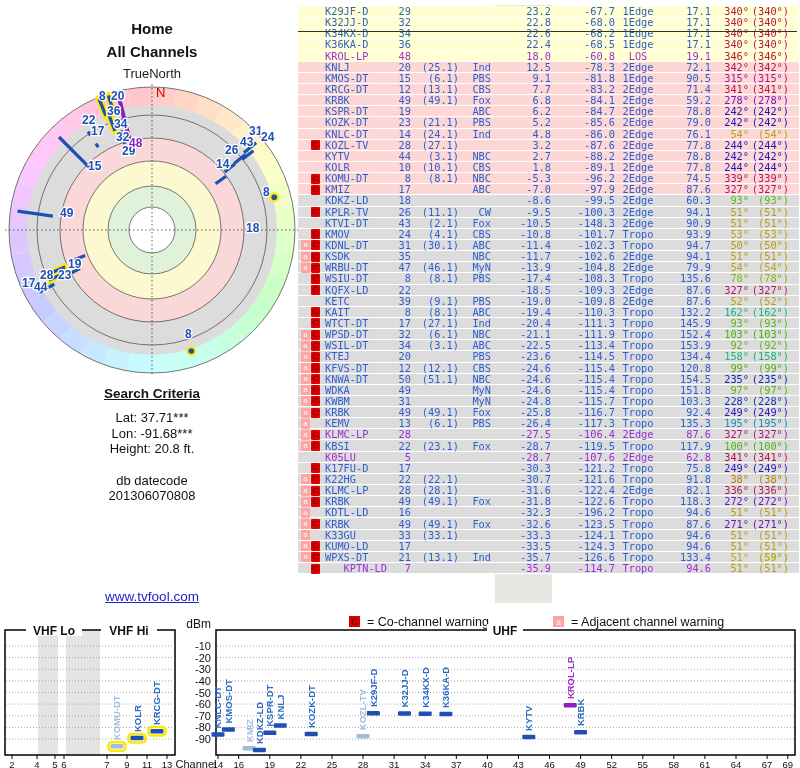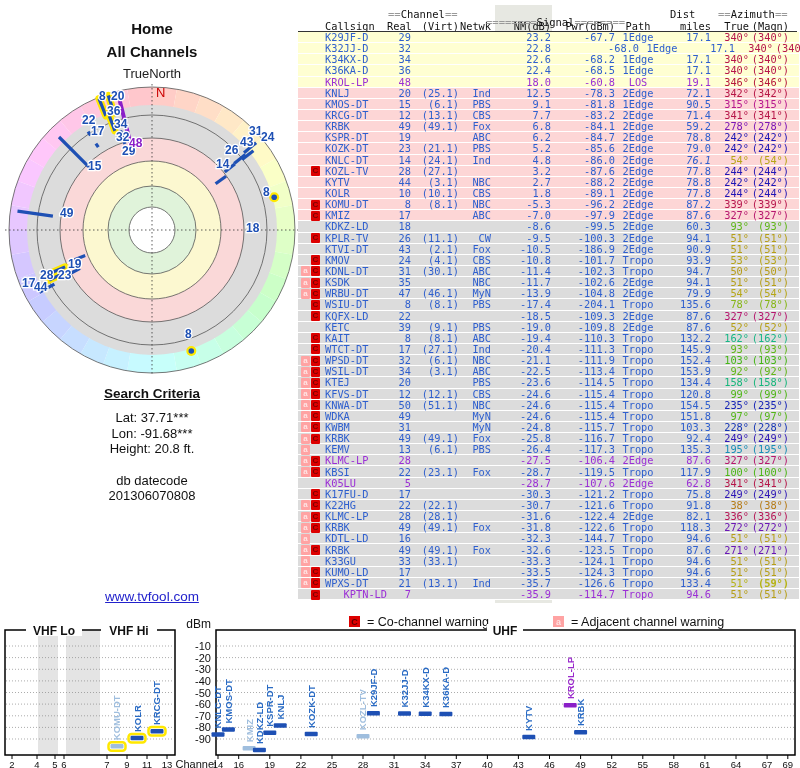--- a/index.html
+++ b/index.html
@@ -161,33 +161,20 @@
   <a href="#" class="abs ctr site" style="left:152px;top:589px;">www.tvfool.com</a>
 
   <div id="nmband"></div>
   <div id="tbl">
 
     <div class="hline" style="top:2px;left:90px;"><span class="deco">==</span><span></span><span id="chword">Channel</span><span class="deco">==</span></div>
     <div class="hline" style="top:2px;left:188px;margin-top:8px;"><span class="deco">========</span><span id="sgword">Signal</span><span class="deco">========</span></div>
     <div class="hline" style="top:2px;left:372px;">Dist</div>
     <div class="hline" style="top:2px;left:420px;"><span class="deco">==</span><span id="azword">Azimuth</span><span class="deco">==</span></div>
 
-    <div class="hrow" style="margin-top:14px;">
-      <span class="c-mk"></span>
-      <span class="c-cs">Callsign</span>
-      <span class="c-re">Real</span>
-      <span class="c-vi">(Virt)</span>
-      <span class="c-ne">Netwk</span>
-      <span class="c-nm">NM(dB)</span>
-      <span class="c-pw">Pwr(dBm)</span>
-      <span class="c-pa">Path</span>
-      <span class="c-mi">miles</span>
-      <span class="c-tr">True</span>
-      <span class="c-mg">(Magn)</span>
-    </div>
     <div id="rows">
         <div class="trow bg-y">
           <span class="c-mk" style="color: rgb(46, 95, 206);"></span>
           <span class="c-cs" style="color: rgb(46, 95, 206);">K29JF-D</span>
           <span class="c-re" style="color: rgb(46, 95, 206);">29</span>
           <span class="c-vi" style="color: rgb(46, 95, 206);"></span>
           <span class="c-ne" style="color: rgb(46, 95, 206);"></span>
           <span class="c-nm" style="color: rgb(46, 95, 206);">23.2</span>
           <span class="c-pw" style="color: rgb(46, 95, 206);">-67.7</span>
           <span class="c-pa" style="color: rgb(46, 95, 206);">1Edge</span>
@@ -195,21 +182,21 @@
           <span class="c-tr" style="color: rgb(182, 22, 75);">340°</span>
           <span class="c-mg" style="color: rgb(182, 22, 75);">(340°)</span>
         </div>
         <div class="trow bg-y">
           <span class="c-mk" style="color: rgb(46, 95, 206);"></span>
           <span class="c-cs" style="color: rgb(46, 95, 206);">K32JJ-D</span>
           <span class="c-re" style="color: rgb(46, 95, 206);">32</span>
           <span class="c-vi" style="color: rgb(46, 95, 206);"></span>
           <span class="c-ne" style="color: rgb(46, 95, 206);"></span>
           <span class="c-nm" style="color: rgb(46, 95, 206);">22.8</span>
-          <span class="c-pw" style="color: rgb(46, 95, 206); margin-left: 24px;">-68.0</span>
+          <span class="c-pw" style="color: rgb(46, 95, 206);">-68.0</span>
           <span class="c-pa" style="color: rgb(46, 95, 206);">1Edge</span>
           <span class="c-mi" style="color: rgb(46, 95, 206);">17.1</span>
           <span class="c-tr" style="color: rgb(182, 22, 75);">340°</span>
           <span class="c-mg" style="color: rgb(182, 22, 75);">(340°)</span>
         </div>
         <div class="trow bg-y">
           <span class="c-mk" style="color: rgb(46, 95, 206);"></span>
           <span class="c-cs" style="color: rgb(46, 95, 206);">K34KX-D</span>
           <span class="c-re" style="color: rgb(46, 95, 206);">34</span>
           <span class="c-vi" style="color: rgb(46, 95, 206);"></span>
@@ -327,21 +314,21 @@
         </div>
         <div class="trow bg-p">
           <span class="c-mk" style="color: rgb(46, 95, 206);"></span>
           <span class="c-cs" style="color: rgb(46, 95, 206);">KNLC-DT</span>
           <span class="c-re" style="color: rgb(46, 95, 206);">14</span>
           <span class="c-vi" style="color: rgb(46, 95, 206);">(24.1)</span>
           <span class="c-ne" style="color: rgb(46, 95, 206);">Ind</span>
           <span class="c-nm" style="color: rgb(46, 95, 206);">4.8</span>
           <span class="c-pw" style="color: rgb(46, 95, 206);">-86.0</span>
           <span class="c-pa" style="color: rgb(46, 95, 206);">2Edge</span>
-          <span class="c-mi" style="color: rgb(46, 95, 206); font-style: italic;">76.1</span>
+          <span class="c-mi" style="color: rgb(46, 95, 206);">76.1</span>
           <span class="c-tr" style="color: rgb(182, 166, 22);">54°</span>
           <span class="c-mg" style="color: rgb(182, 166, 22);">(54°)</span>
         </div>
         <div class="trow bg-p">
           <span class="ico ico-c">C</span>
           <span class="c-mk" style="color: rgb(46, 95, 206);"></span>
           <span class="c-cs" style="color: rgb(46, 95, 206);">KOZL-TV</span>
           <span class="c-re" style="color: rgb(46, 95, 206);">28</span>
           <span class="c-vi" style="color: rgb(46, 95, 206);">(27.1)</span>
           <span class="c-ne" style="color: rgb(46, 95, 206);"></span>
@@ -381,21 +368,21 @@
         <div class="trow bg-p">
           <span class="ico ico-c">C</span>
           <span class="c-mk" style="color: rgb(46, 95, 206);"></span>
           <span class="c-cs" style="color: rgb(46, 95, 206);">KOMU-DT</span>
           <span class="c-re" style="color: rgb(46, 95, 206);">8</span>
           <span class="c-vi" style="color: rgb(46, 95, 206);">(8.1)</span>
           <span class="c-ne" style="color: rgb(46, 95, 206);">NBC</span>
           <span class="c-nm" style="color: rgb(46, 95, 206);">-5.3</span>
           <span class="c-pw" style="color: rgb(46, 95, 206);">-96.2</span>
           <span class="c-pa" style="color: rgb(46, 95, 206);">2Edge</span>
-          <span class="c-mi" style="color: rgb(46, 95, 206);">87.2</span>
+          <span class="c-mi" style="color: rgb(46, 95, 206);">74.5</span>
           <span class="c-tr" style="color: rgb(182, 22, 78);">339°</span>
           <span class="c-mg" style="color: rgb(182, 22, 78);">(339°)</span>
         </div>
         <div class="trow bg-p">
           <span class="ico ico-c">C</span>
           <span class="c-mk" style="color: rgb(46, 95, 206);"></span>
           <span class="c-cs" style="color: rgb(46, 95, 206);">KMIZ</span>
           <span class="c-re" style="color: rgb(46, 95, 206);">17</span>
           <span class="c-vi" style="color: rgb(46, 95, 206); margin-top: 24px;">(17.1)</span>
           <span class="c-ne" style="color: rgb(46, 95, 206);">ABC</span>
@@ -433,21 +420,21 @@
           <span class="c-tr" style="color: rgb(182, 158, 22);">51°</span>
           <span class="c-mg" style="color: rgb(182, 158, 22);">(51°)</span>
         </div>
         <div class="trow bg-g">
           <span class="c-mk" style="color: rgb(46, 95, 206);"></span>
           <span class="c-cs" style="color: rgb(46, 95, 206);">KTVI-DT</span>
           <span class="c-re" style="color: rgb(46, 95, 206);">43</span>
           <span class="c-vi" style="color: rgb(46, 95, 206);">(2.1)</span>
           <span class="c-ne" style="color: rgb(46, 95, 206);">Fox</span>
           <span class="c-nm" style="color: rgb(46, 95, 206);">-10.5</span>
-          <span class="c-pw" style="color: rgb(46, 95, 206);">-186.9</span>
+          <span class="c-pw" style="color: rgb(46, 95, 206);">-148.3</span>
           <span class="c-pa" style="color: rgb(46, 95, 206);">2Edge</span>
           <span class="c-mi" style="color: rgb(46, 95, 206);">90.9</span>
           <span class="c-tr" style="color: rgb(182, 158, 22);">51°</span>
           <span class="c-mg" style="color: rgb(182, 158, 22);">(51°)</span>
         </div>
         <div class="trow bg-g">
           <span class="ico ico-c">C</span>
           <span class="c-mk" style="color: rgb(46, 95, 206);"></span>
           <span class="c-cs" style="color: rgb(46, 95, 206);">KMOV</span>
           <span class="c-re" style="color: rgb(46, 95, 206);">24</span>
@@ -506,21 +493,21 @@
           <span class="c-mg" style="color: rgb(182, 166, 22);">(54°)</span>
         </div>
         <div class="trow bg-g">
           <span class="ico ico-c">C</span>
           <span class="c-mk" style="color: rgb(46, 95, 206);"></span>
           <span class="c-cs" style="color: rgb(46, 95, 206);">WSIU-DT</span>
           <span class="c-re" style="color: rgb(46, 95, 206);">8</span>
           <span class="c-vi" style="color: rgb(46, 95, 206);">(8.1)</span>
           <span class="c-ne" style="color: rgb(46, 95, 206);">PBS</span>
           <span class="c-nm" style="color: rgb(46, 95, 206);">-17.4</span>
-          <span class="c-pw" style="color: rgb(46, 95, 206);">-204.1</span>
+          <span class="c-pw" style="color: rgb(46, 95, 206);">-108.3</span>
           <span class="c-pa" style="color: rgb(46, 95, 206);">Tropo</span>
           <span class="c-mi" style="color: rgb(46, 95, 206);">135.6</span>
           <span class="c-tr" style="color: rgb(134, 182, 22);">78°</span>
           <span class="c-mg" style="color: rgb(134, 182, 22);">(78°)</span>
         </div>
         <div class="trow bg-g">
           <span class="ico ico-c">C</span>
           <span class="c-mk" style="color: rgb(46, 95, 206);"></span>
           <span class="c-cs" style="color: rgb(46, 95, 206);">KQFX-LD</span>
           <span class="c-re" style="color: rgb(46, 95, 206);">22</span>
@@ -811,21 +798,21 @@
           <span class="c-mg" style="color: rgb(107, 22, 182);">(272°)</span>
         </div>
         <div class="trow bg-g">
           <span class="ico ico-a">a</span>
           <span class="c-mk" style="color: rgb(46, 95, 206);"></span>
           <span class="c-cs" style="color: rgb(46, 95, 206);">KDTL-LD</span>
           <span class="c-re" style="color: rgb(46, 95, 206);">16</span>
           <span class="c-vi" style="color: rgb(46, 95, 206);"></span>
           <span class="c-ne" style="color: rgb(46, 95, 206);"></span>
           <span class="c-nm" style="color: rgb(46, 95, 206);">-32.3</span>
-          <span class="c-pw" style="color: rgb(46, 95, 206);">-144.7</span>
+          <span class="c-pw" style="color: rgb(46, 95, 206);">-196.2</span>
           <span class="c-pa" style="color: rgb(46, 95, 206);">Tropo</span>
           <span class="c-mi" style="color: rgb(46, 95, 206);">94.6</span>
           <span class="c-tr" style="color: rgb(182, 158, 22);">51°</span>
           <span class="c-mg" style="color: rgb(182, 158, 22);">(51°)</span>
         </div>
         <div class="trow bg-g">
           <span class="ico ico-a">a</span>
           <span class="ico ico-c">C</span>
           <span class="c-mk" style="color: rgb(46, 95, 206);"></span>
           <span class="c-cs" style="color: rgb(46, 95, 206);">KRBK</span>

